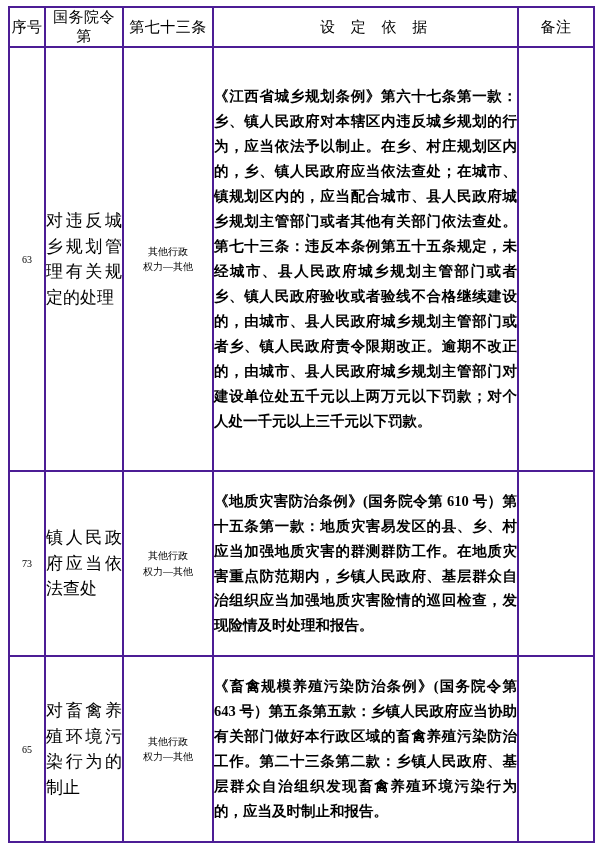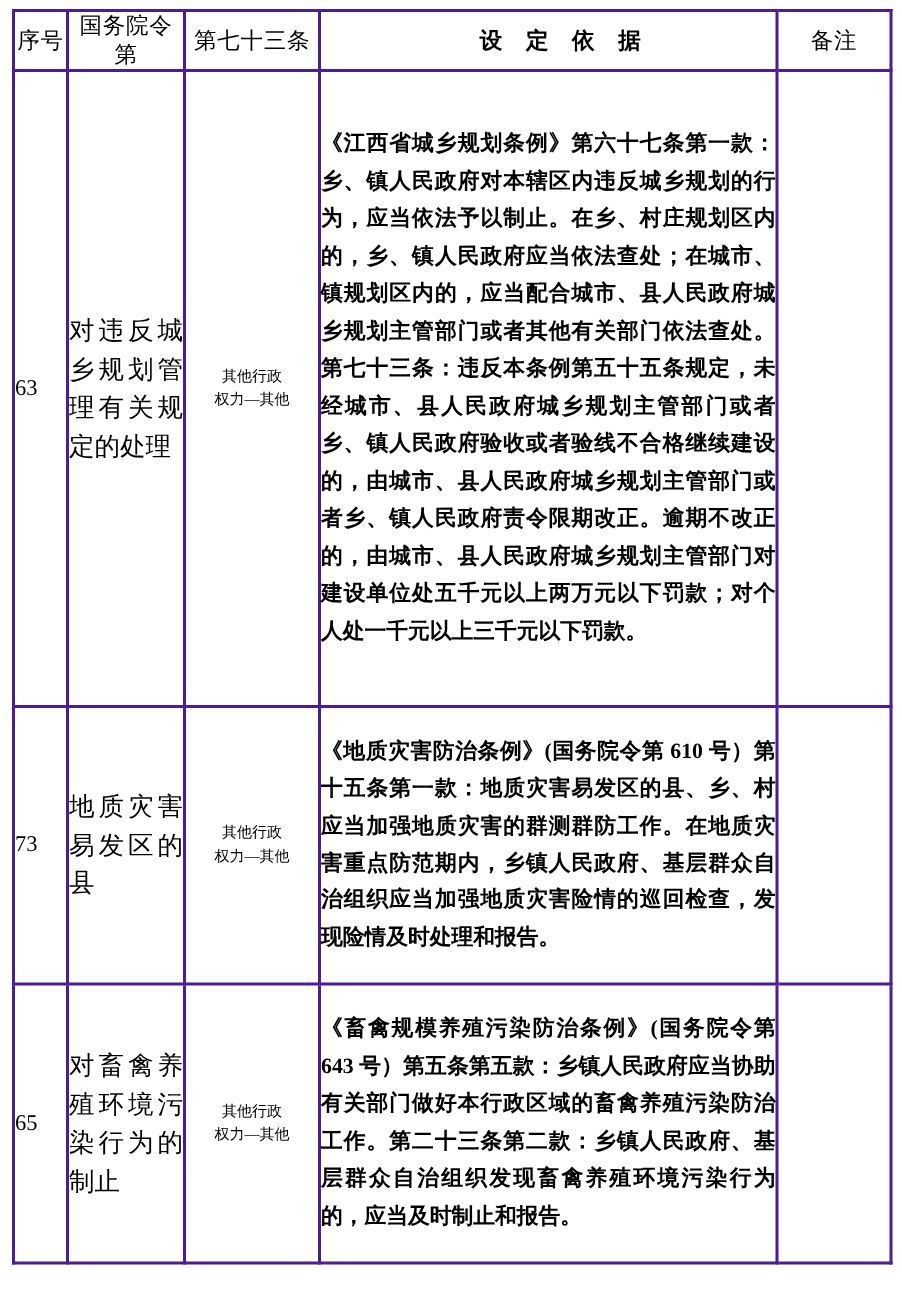--- a/index.html
+++ b/index.html
@@ -41,26 +41,25 @@
   thead th {
     height: 34px;
     text-align: center;
     font-size: 15px;
     letter-spacing: 0.5px;
     font-weight: normal;
   }
   thead th.basis-head {
     letter-spacing: 6px;
     padding-left: 22px;
-    font-weight: bold;
   }
 
   td.seq {
-    text-align: left;
-    font-size: 15px;
+    text-align: center;
+    font-size: 10px;
   }
   td.name {
     font-size: 17px;
     line-height: 1.5;
     text-align: center;
     padding: 0 6px;
   }
   td.name .inner {
     display: block;
     text-align: justify;
@@ -122,21 +121,21 @@
         <td class="type">
           <span class="nameline">其他行政</span>
           <span class="nameline">权力—其他</span>
         </td>
         <td class="basis">《江西省城乡规划条例》第六十七条第一款：乡、镇人民政府对本辖区内违反城乡规划的行为，应当依法予以制止。在乡、村庄规划区内的，乡、镇人民政府应当依法查处；在城市、镇规划区内的，应当配合城市、县人民政府城乡规划主管部门或者其他有关部门依法查处。第七十三条：违反本条例第五十五条规定，未经城市、县人民政府城乡规划主管部门或者乡、镇人民政府验收或者验线不合格继续建设的，由城市、县人民政府城乡规划主管部门或者乡、镇人民政府责令限期改正。逾期不改正的，由城市、县人民政府城乡规划主管部门对建设单位处五千元以上两万元以下罚款；对个人处一千元以上三千元以下罚款。</td>
         <td class="remark"></td>
       </tr>
       <tr class="row-64">
         <td class="seq">73</td>
         <td class="name">
-          <span class="inner">地质灾害易发区的县</span>
+          <span class="inner">镇人民政府应当依法查处</span>
         </td>
         <td class="type">
           <span class="nameline">其他行政</span>
           <span class="nameline">权力—其他</span>
         </td>
         <td class="basis">《地质灾害防治条例》(国务院令第 610 号）第十五条第一款：地质灾害易发区的县、乡、村应当加强地质灾害的群测群防工作。在地质灾害重点防范期内，乡镇人民政府、基层群众自治组织应当加强地质灾害险情的巡回检查，发现险情及时处理和报告。</td>
         <td class="remark"></td>
       </tr>
       <tr class="row-65">
         <td class="seq">65</td>

